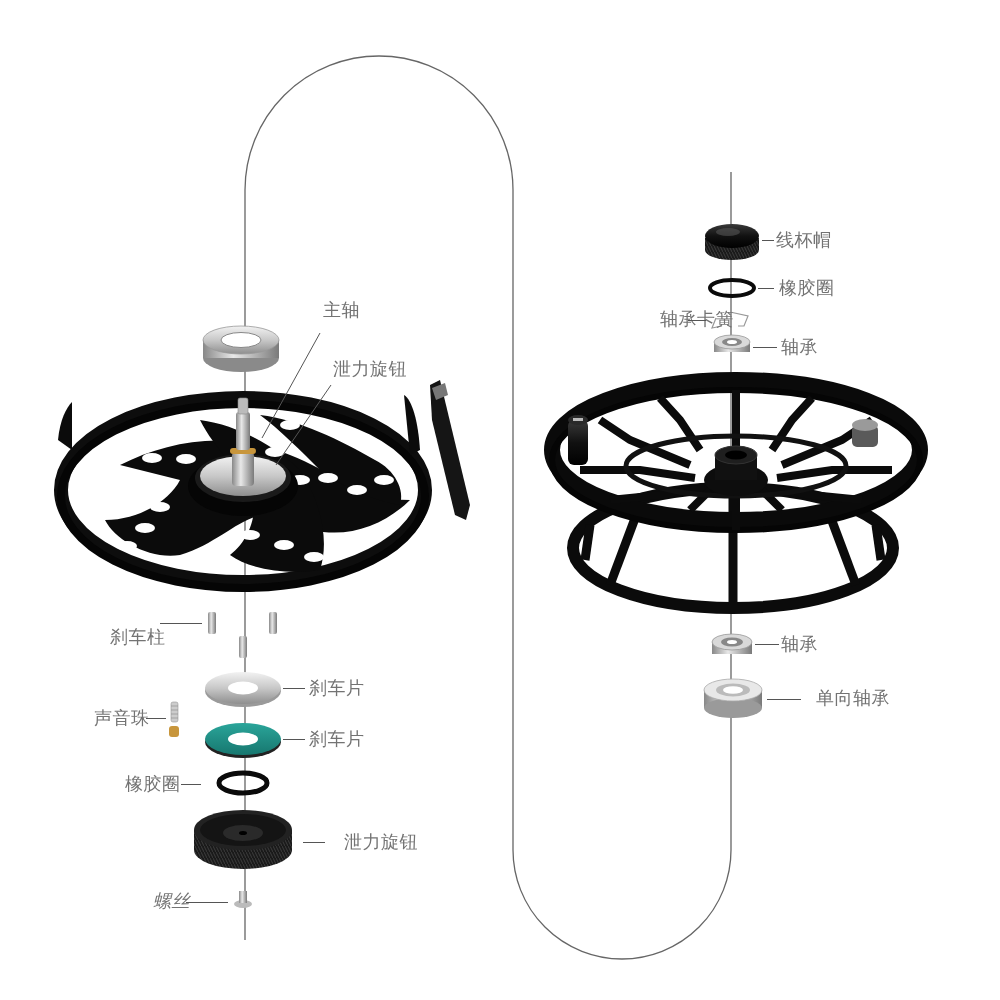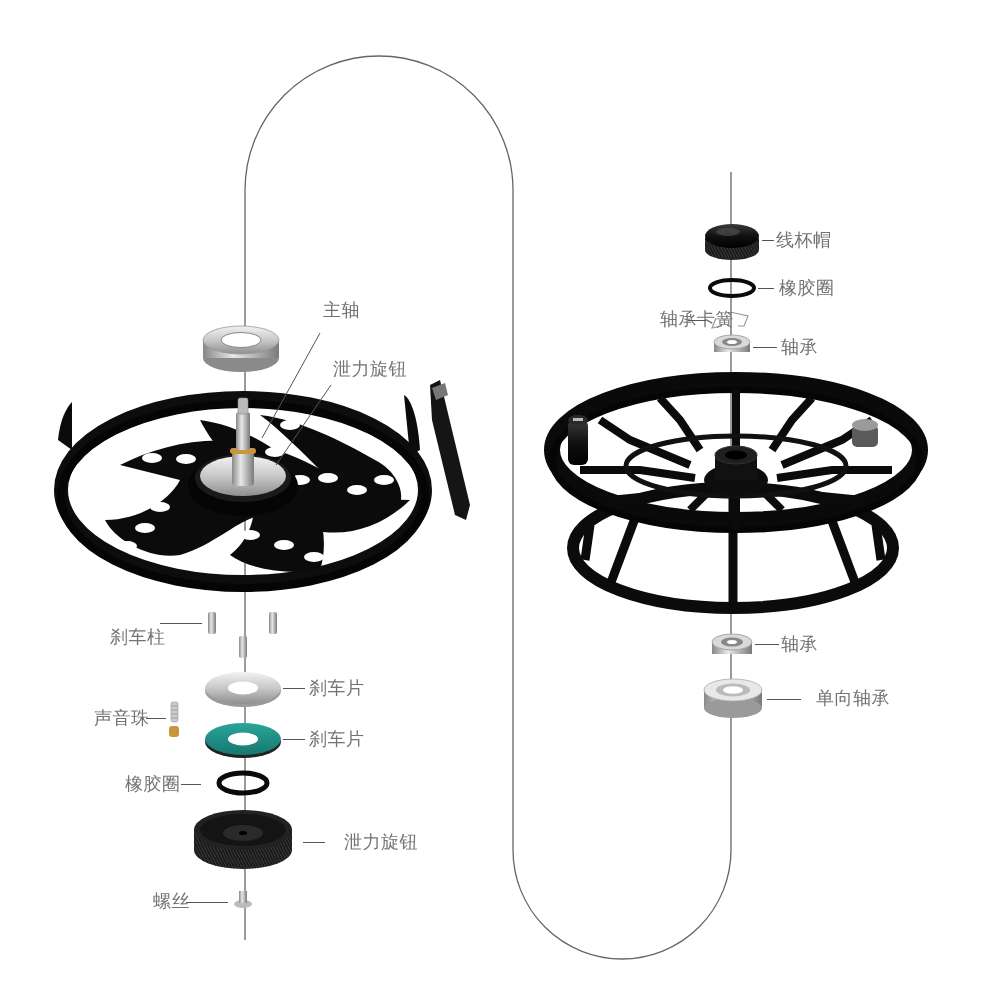--- a/index.html
+++ b/index.html
@@ -239,21 +239,21 @@
 
 <div class="leader" style="left:283px;top:739px;width:22px;"></div>
 <div class="label" style="left:309px;top:731px;">刹车片</div>
 
 <div class="label" style="left:125px;top:776px;">橡胶圈</div>
 <div class="leader" style="left:181px;top:784px;width:20px;"></div>
 
 <div class="leader" style="left:303px;top:842px;width:22px;"></div>
 <div class="label" style="left:344px;top:834px;">泄力旋钮</div>
 
-<div class="label" style="left:153px;top:893px;">螺丝</div>
+<div class="label" style="left:153px;top:893px;font-style:italic;">螺丝</div>
 <div class="leader" style="left:186px;top:902px;width:42px;"></div>
 
 
 <div class="leader" style="left:762px;top:240px;width:12px;"></div>
 <div class="label" style="left:776px;top:232px;">线杯帽</div>
 
 <div class="leader" style="left:758px;top:288px;width:16px;"></div>
 <div class="label" style="left:779px;top:280px;">橡胶圈</div>
 
 <div class="label" style="left:660px;top:311px;">轴承卡簧</div>

